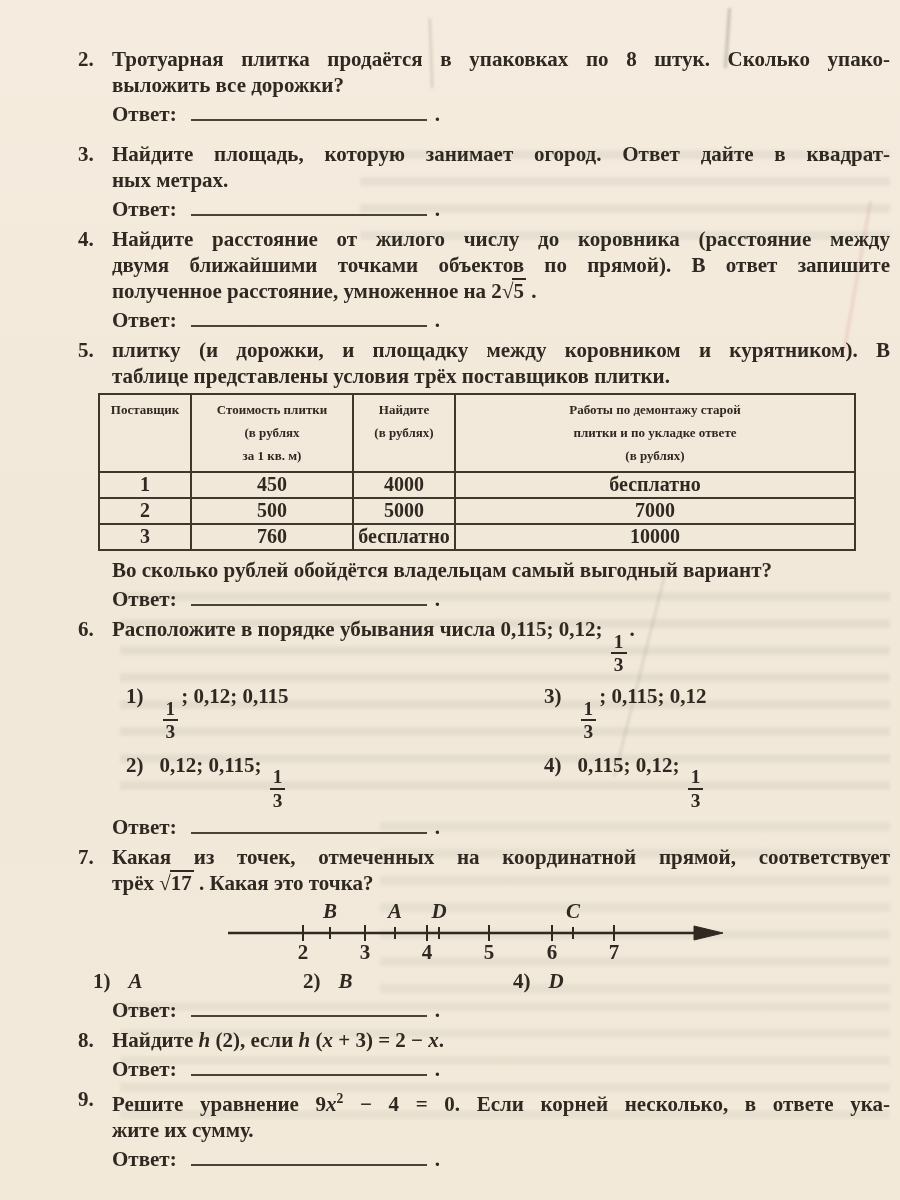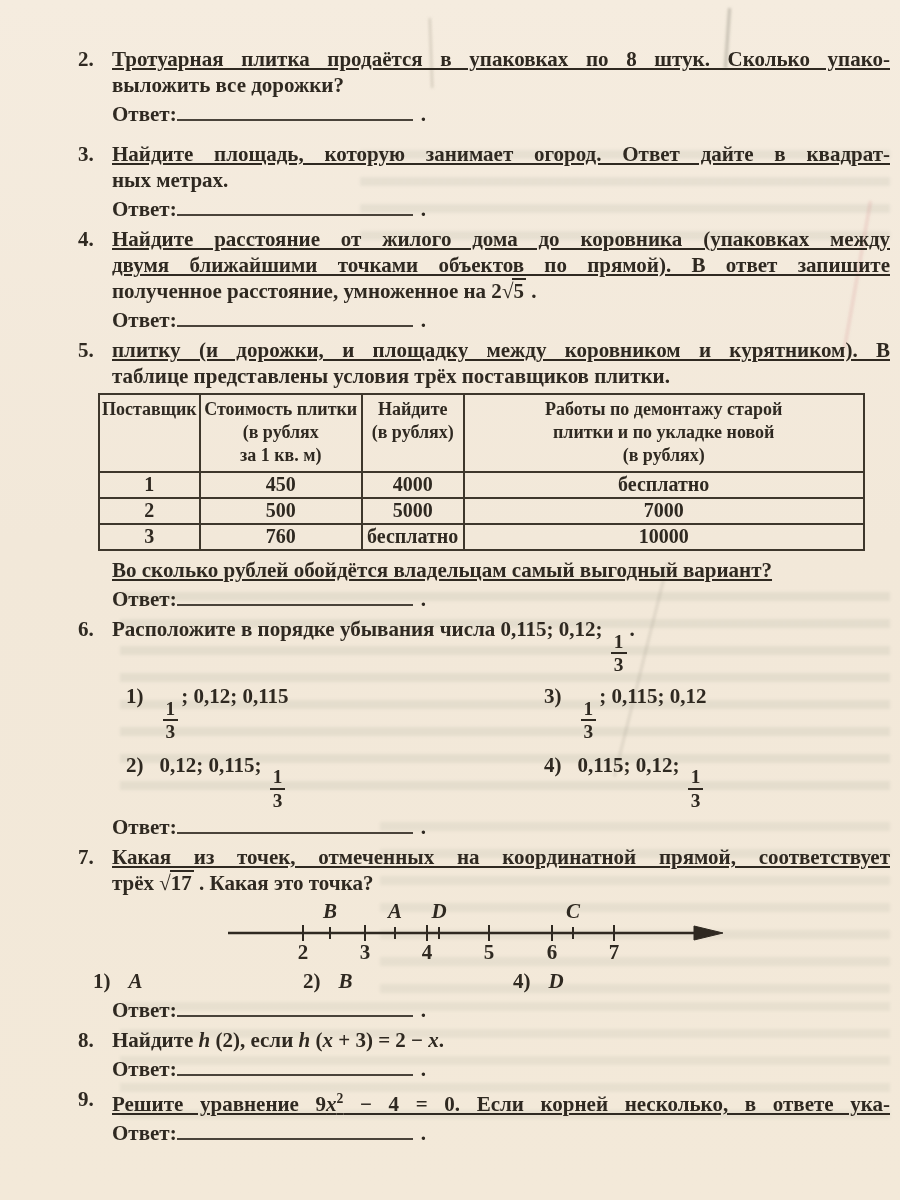--- a/index.html
+++ b/index.html
@@ -10,39 +10,39 @@
     font-family:"Liberation Serif","DejaVu Serif",serif;
     font-weight:700;
     color:#2f2921;
     overflow:hidden;
   }
   .content{position:relative;z-index:2;padding:46px 10px 0 78px;}
   .q{margin-bottom:6px;}
   .qrow{display:flex;}
   .qnum{flex:0 0 34px;font-size:21px;line-height:26px;}
   .qtext{flex:1 1 auto;font-size:21px;line-height:26px;}
-  .jl{text-align:justify;text-align-last:justify;text-decoration:underline;}
+  .jl{text-align:justify;text-align-last:justify;}
   .ans-row{margin:3px 0 4px 34px;font-size:21px;line-height:26px;}
-  .ans-label{}
+  .ans-label{margin-right:14px;}
   .ans-line{display:inline-block;width:236px;border-bottom:2px solid #4a433a;height:18px;vertical-align:baseline;}
   .ans-dot{margin-left:8px;}
   
   .frac{display:inline-flex;flex-direction:column;align-items:center;vertical-align:-0.6em;line-height:1.02;font-size:0.92em;margin:0 3px;}
   .frac .fn{padding:0 3px 1px;border-bottom:2px solid currentColor;}
   .frac .fd{padding-top:1px;}
   
   .sqrt{white-space:nowrap;}
   .sqrt::before{content:"\221A";}
   .sqrt .rad{display:inline-block;border-top:2px solid currentColor;line-height:1.1;padding:0 2px 0 1px;margin-left:-1px;}
   
   .suppliers-table{border-collapse:collapse;margin:4px 0 6px 20px;table-layout:fixed;}
   .suppliers-table td,.suppliers-table th{border:2px solid #3e372c;text-align:center;font-weight:700;}
-  .suppliers-table th{font-size:18px;line-height:23px;vertical-align:top;padding:3px 2px 4px;font-weight:700;}
+  .suppliers-table th{font-size:13px;line-height:23px;vertical-align:top;padding:3px 2px 4px;font-weight:700;}
   .suppliers-table td{font-size:20px;line-height:22px;padding:0 4px 2px;}
-  .q5-question{margin:4px 0 0 34px;font-size:21px;line-height:26px;text-decoration:underline;}
+  .q5-question{margin:4px 0 0 34px;font-size:21px;line-height:26px;}
   
   .opts6{margin:8px 0 2px 48px;display:grid;grid-template-columns:418px 1fr;row-gap:10px;font-size:21px;line-height:26px;align-items:center;}
   .opt .olabel{margin-right:16px;}
   
   .axis-wrap{margin:4px 0 2px 100px;}
   .opts7{margin:2px 0 2px 15px;display:grid;grid-template-columns:210px 210px 210px 1fr;font-size:21px;line-height:26px;}
   .opt7 .olabel{margin-right:18px;}
   .ital{font-style:italic;}
   sup{font-size:0.65em;}
   
@@ -102,21 +102,21 @@
       </div>
       <div class="ans-row">
         <span class="ans-label">Ответ:</span><span class="ans-line"></span><span class="ans-dot">.</span>
       </div>
     </section>
 
     <section class="q" style="margin-bottom:4px;">
       <div class="qrow">
         <span class="qnum">4.</span>
         <div class="qtext">
-          <div class="jl">Найдите расстояние от жилого дома до коровника (упаковках между</div>
+          <div class="jl">Найдите расстояние от жилого числу до коровника (расстояние между</div>
           <div class="jl">двумя ближайшими точками объектов по прямой). В ответ запишите</div>
           <div><span>полученное расстояние, умноженное на 2</span><span class="sqrt"><span class="rad">5</span></span><span> .</span></div>
         </div>
       </div>
       <div class="ans-row">
         <span class="ans-label">Ответ:</span><span class="ans-line"></span><span class="ans-dot">.</span>
       </div>
     </section>
 
     <section class="q" style="margin-bottom:4px;">
@@ -144,21 +144,21 @@
             <div>Стоимость плитки</div>
             <div>(в рублях</div>
             <div>за 1 кв. м)</div>
           </th>
           <th>
             <div>Найдите</div>
             <div>(в рублях)</div>
           </th>
           <th>
             <div>Работы по демонтажу старой</div>
-            <div>плитки и по укладке новой</div>
+            <div>плитки и по укладке ответе</div>
             <div>(в рублях)</div>
           </th>
         </tr>
         <tr>
           <td>1</td>
           <td>450</td>
           <td>4000</td>
           <td>бесплатно</td>
         </tr>
         <tr>
@@ -285,20 +285,21 @@
       <div class="ans-row">
         <span class="ans-label">Ответ:</span><span class="ans-line"></span><span class="ans-dot">.</span>
       </div>
     </section>
 
     <section class="q" style="margin-bottom:0;">
       <div class="qrow">
         <span class="qnum">9.</span>
         <div class="qtext">
           <div class="jl">Решите уравнение 9<i>x</i><sup>2</sup> − 4 = 0. Если корней несколько, в ответе ука-</div>
+          <div>жите их сумму.</div>
         </div>
       </div>
       <div class="ans-row">
         <span class="ans-label">Ответ:</span><span class="ans-line"></span><span class="ans-dot">.</span>
       </div>
     </section>
 
   </main>
 </div>
 

